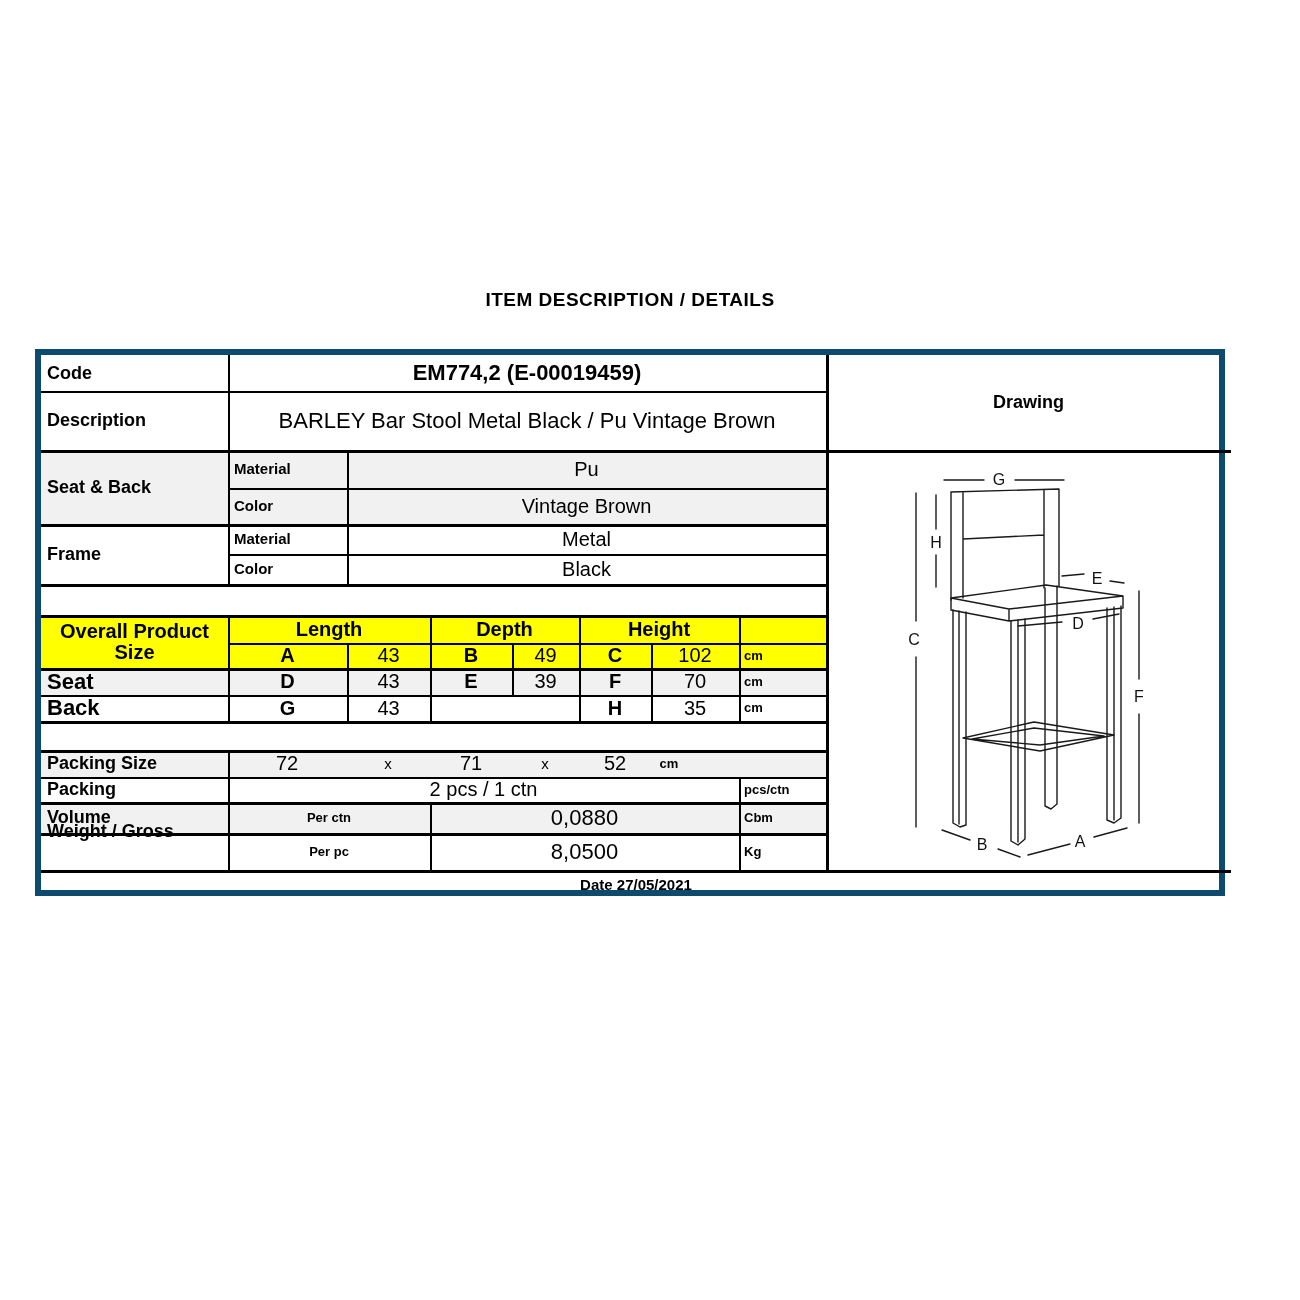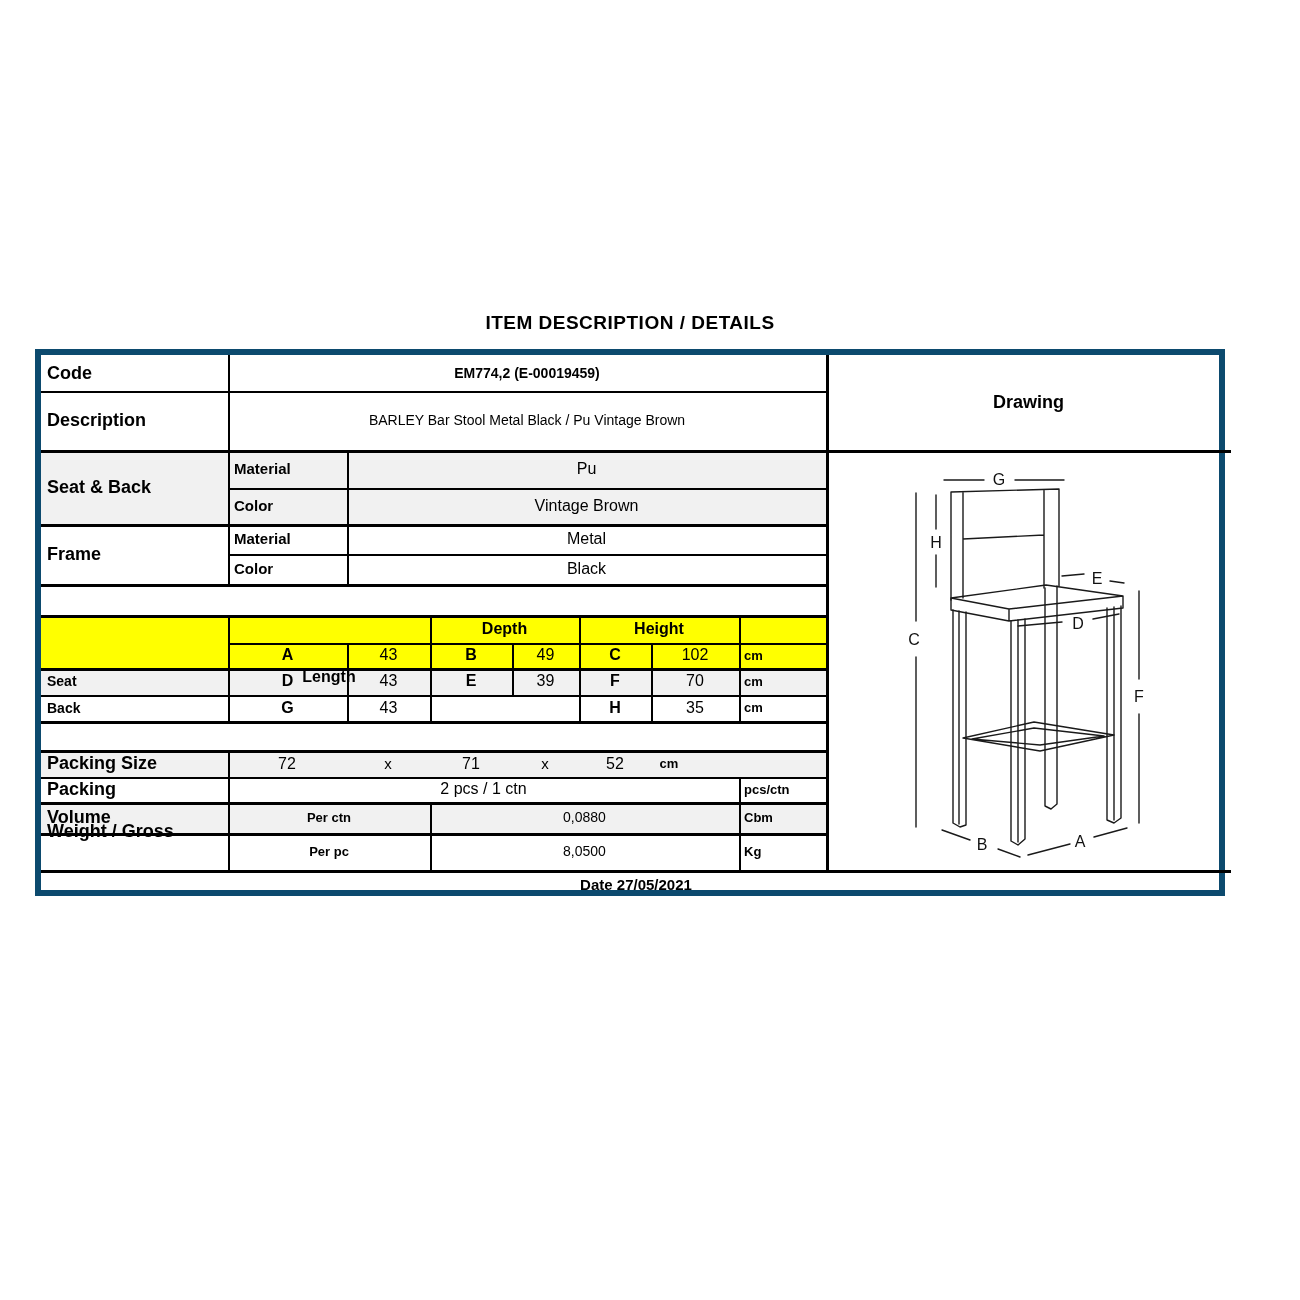--- a/index.html
+++ b/index.html
@@ -1,30 +1,30 @@
 <!DOCTYPE html>
 <html><head>
 <meta charset="utf-8">
 <style>
   html,body{margin:0;padding:0;background:#ffffff;}
   #sheet{position:relative;width:1300px;height:1300px;background:#ffffff;
          font-family:"Liberation Sans", sans-serif;color:#000;}
   .abs{position:absolute;}
-  #page-title{left:35px;top:312px;width:1190px;text-align:center;
+  #page-title{left:35px;top:289px;width:1190px;text-align:center;
               font-size:19px;font-weight:bold;letter-spacing:.5px;}
   #spec-table{left:35px;top:349px;width:1190px;height:547px;border:6px solid #0c4a6e;box-sizing:border-box;}
   .bg{position:absolute;z-index:1;}
   .hl{position:absolute;background:#000;z-index:2;}
   .vl{position:absolute;background:#000;z-index:2;}
   .cell{position:absolute;z-index:3;display:flex;align-items:center;box-sizing:border-box;
         font-size:16px;line-height:1.05;}
   .lft{padding-left:6px;justify-content:flex-start;}
   .ctr{justify-content:center;text-align:center;}
   .b{font-weight:bold;}
-  .f18{font-size:18px;} .f17{font-size:14px;} .f16{font-size:16px;} .f15{font-size:15px;}
+  .f18{font-size:18px;} .f17{font-size:22px;} .f16{font-size:20px;} .f15{font-size:15px;}
   .f13{font-size:13px;}
   .unit{font-weight:bold;font-size:13px;padding-left:5px;}
   .dimnum{position:absolute;z-index:3;transform:translateX(-50%);display:flex;align-items:center;height:100%;}
   svg text{font-family:"Liberation Sans", sans-serif;font-size:16px;fill:#111;}
 </style>
 </head>
 <body>
 
 <div id="sheet">
 
@@ -79,21 +79,25 @@
     <div class="cell ctr f16" style="left:306px;top:95px;width:479px;height:38px;">Pu</div>
     <div class="cell lft b f15" style="left:187px;top:133px;width:119px;height:36px;">Color</div>
     <div class="cell ctr f16" style="left:306px;top:133px;width:479px;height:36px;">Vintage Brown</div>
 
     <div class="cell lft b f18" style="left:0;top:169px;width:187px;height:60px;">Frame</div>
     <div class="cell lft b f15" style="left:187px;top:169px;width:119px;height:30px;">Material</div>
     <div class="cell ctr f16" style="left:306px;top:169px;width:479px;height:30px;">Metal</div>
     <div class="cell lft b f15" style="left:187px;top:199px;width:119px;height:30px;">Color</div>
     <div class="cell ctr f16" style="left:306px;top:199px;width:479px;height:30px;">Black</div>
 
-    <div class="cell ctr b f16" style="left:187px;top:260px;width:202px;height:28px;margin-top:48px;">Length</div>
+    <div class="cell ctr b f16" style="left:0;top:260px;width:187px;height:53px;flex-direction:column;justify-content:center;">
+      <span>Overall Product</span>
+      <span>Size</span>
+    </div>
+    <div class="cell ctr b f16" style="left:187px;top:260px;width:202px;height:28px;">Length</div>
     <div class="cell ctr b f16" style="left:389px;top:260px;width:149px;height:28px;">Depth</div>
     <div class="cell ctr b f16" style="left:538px;top:260px;width:160px;height:28px;">Height</div>
 
     <div class="cell ctr b f16" style="left:187px;top:288px;width:119px;height:25px;">A</div>
     <div class="cell ctr f16" style="left:306px;top:288px;width:83px;height:25px;">43</div>
     <div class="cell ctr b f16" style="left:389px;top:288px;width:82px;height:25px;">B</div>
     <div class="cell ctr f16" style="left:471px;top:288px;width:67px;height:25px;">49</div>
     <div class="cell ctr b f16" style="left:538px;top:288px;width:72px;height:25px;">C</div>
     <div class="cell ctr f16" style="left:610px;top:288px;width:88px;height:25px;">102</div>
     <div class="cell unit" style="left:698px;top:288px;width:87px;height:25px;">cm</div>

